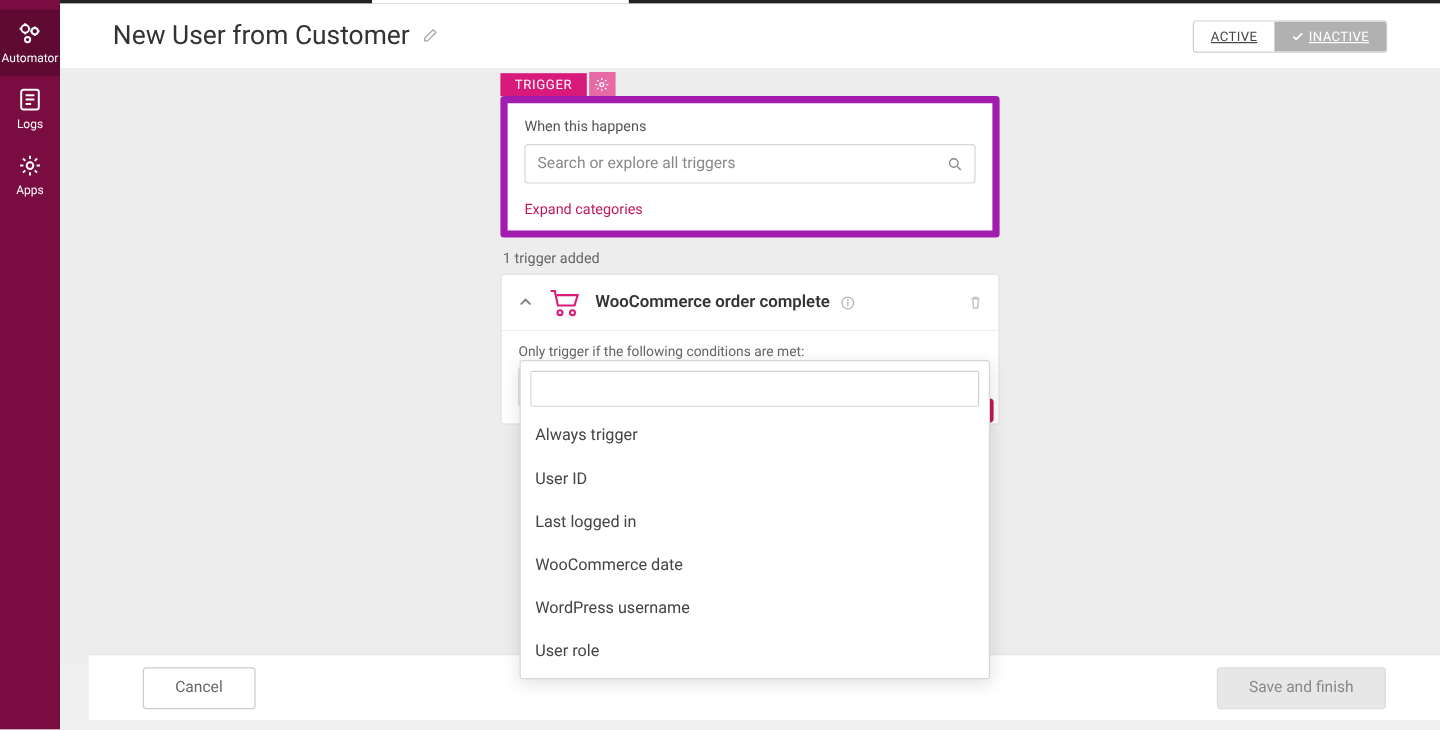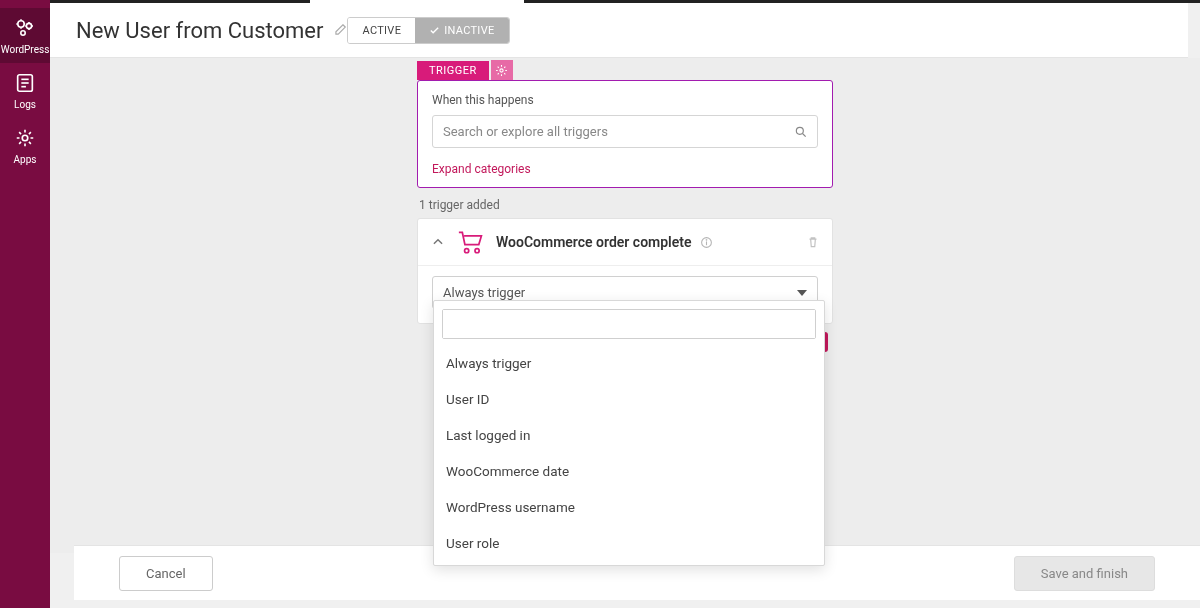--- a/index.html
+++ b/index.html
@@ -12,31 +12,31 @@
     display:flex; flex-direction:column; align-items:center;
     padding-top:8px;
     color:#fff;
   }
   .sidebar-item { display:flex; flex-direction:column; align-items:center; justify-content:center; width:50px; padding:8px 0; cursor:pointer; }
   .sidebar-item.active { background:#5e0a33; }
   .sidebar-item span.label { font-size:10px; margin-top:4px; color:#fff; }
   .icon-box { width:24px; height:24px; display:flex; align-items:center; justify-content:center; }
 
   .header {
-    position:absolute; left:50px; right:12px; top:3px; height:55px;
+    position:absolute; left:50px; right:0; top:3px; height:55px;
     background:#fff; border-bottom:1px solid #e4e4e4;
-    display:flex; align-items:center; padding:0 26px;
-    justify-content:flex-start;
+    display:flex; align-items:center; padding:0 44px;
+    justify-content:space-between;
   }
   .title-wrap { display:flex; align-items:center; }
   .title { font-size:22px; color:#333; font-weight:400; }
   .edit-icon { margin-left:10px; color:#999; }
 
   .status-toggle { display:flex; border:1px solid #ccc; border-radius:3px; overflow:hidden; font-size:11px; }
-  .status-btn { padding:6px 14px; display:flex; align-items:center; letter-spacing:0.3px; }
+  .status-btn { padding:6px 14px; display:flex; align-items:center; letter-spacing:0.3px;text-decoration:underline; }
   .status-btn.active { background:#fff; color:#444; }
   .status-btn.inactive { background:#b1b1b1; color:#fff; }
   .status-btn .chk { margin-right:4px; }
 
   .canvas {
     position:absolute; left:50px; right:0; top:58px; bottom:55px;
     background:#ededed;
     display:flex; justify-content:center;
     overflow:hidden;
   }
@@ -46,21 +46,21 @@
   .trigger-tab {
     background:#d81b7a; color:#fff; font-size:11px; letter-spacing:0.5px;
     padding:3px 12px; font-weight:400;
   }
   .trigger-gear {
     background:#e76aa6; width:22px; height:20px;
     display:flex; align-items:center; justify-content:center;
     margin-left:2px;
   }
 
-  .trigger-card { background:#fff; border:1px solid #a21caf; border-radius:3px; margin-top:0; }
+  .trigger-card { background:#fff; border:6px solid #a21caf; border-radius:3px; margin-top:0; }
   .trigger-inner { padding:12px 14px 10px 14px; }
   .when-label { font-size:12px; color:#555; margin-bottom:8px; }
   .search-row { position:relative; }
   .search-input {
     width:100%; border:1px solid #d5d5d5; border-radius:3px;
     padding:8px 34px 8px 10px; font-size:13px; color:#333;
   }
   .search-input::placeholder { color:#888; }
   .search-icon { position:absolute; right:10px; top:50%; transform:translateY(-50%); color:#888; }
   .expand-link { text-align:left; margin-top:10px; }
@@ -140,21 +140,21 @@
 <div class="sidebar">
   <div class="sidebar-item active">
     <div class="icon-box">
       <svg width="24" height="24" viewBox="0 0 24 24" fill="none" stroke="#fff" stroke-width="1.6">
         <circle cx="8" cy="8" r="3.2"></circle>
           <circle cx="16" cy="10" r="2.6"></circle>
           <circle cx="10" cy="17" r="2.2"></circle>
         <path d="M8 4.8v-1.5M8 11.2v1.5M4.8 8h-1.5M11.2 8h1M16 7.4V6M16 12.6V14M13.4 10H12.2M18.6 10H20"></path>
       </svg>
     </div>
-    <span class="label">WordPress</span>
+    <span class="label">Automator</span>
   </div>
   <div class="sidebar-item">
     <div class="icon-box">
       <svg width="22" height="22" viewBox="0 0 24 24" fill="none" stroke="#fff" stroke-width="1.8">
         <rect x="4" y="3" width="16" height="18" rx="2"></rect>
         <line x1="8" y1="8" x2="16" y2="8"></line>
           <line x1="8" y1="12" x2="16" y2="12"></line>
           <line x1="8" y1="16" x2="13" y2="16"></line>
       </svg>
     </div>
@@ -253,20 +253,21 @@
               </svg>
           </span>
         </div>
         <div class="delete-icon">
           <svg width="14" height="14" viewBox="0 0 24 24" fill="none" stroke="#c2c2c2" stroke-width="2">
             <path d="M6 7h12M9 7V5h6v2M8 7l1 13h6l1-13"></path>
           </svg>
         </div>
       </div>
       <div class="trigger-body">
+        <div class="cond-label">Only trigger if the following conditions are met:</div>
         <div class="select-box">
           <span>Always trigger</span>
           <span class="caret-down"></span>
         </div>
       </div>
     </div>
 
   </div>
 </div>
 

